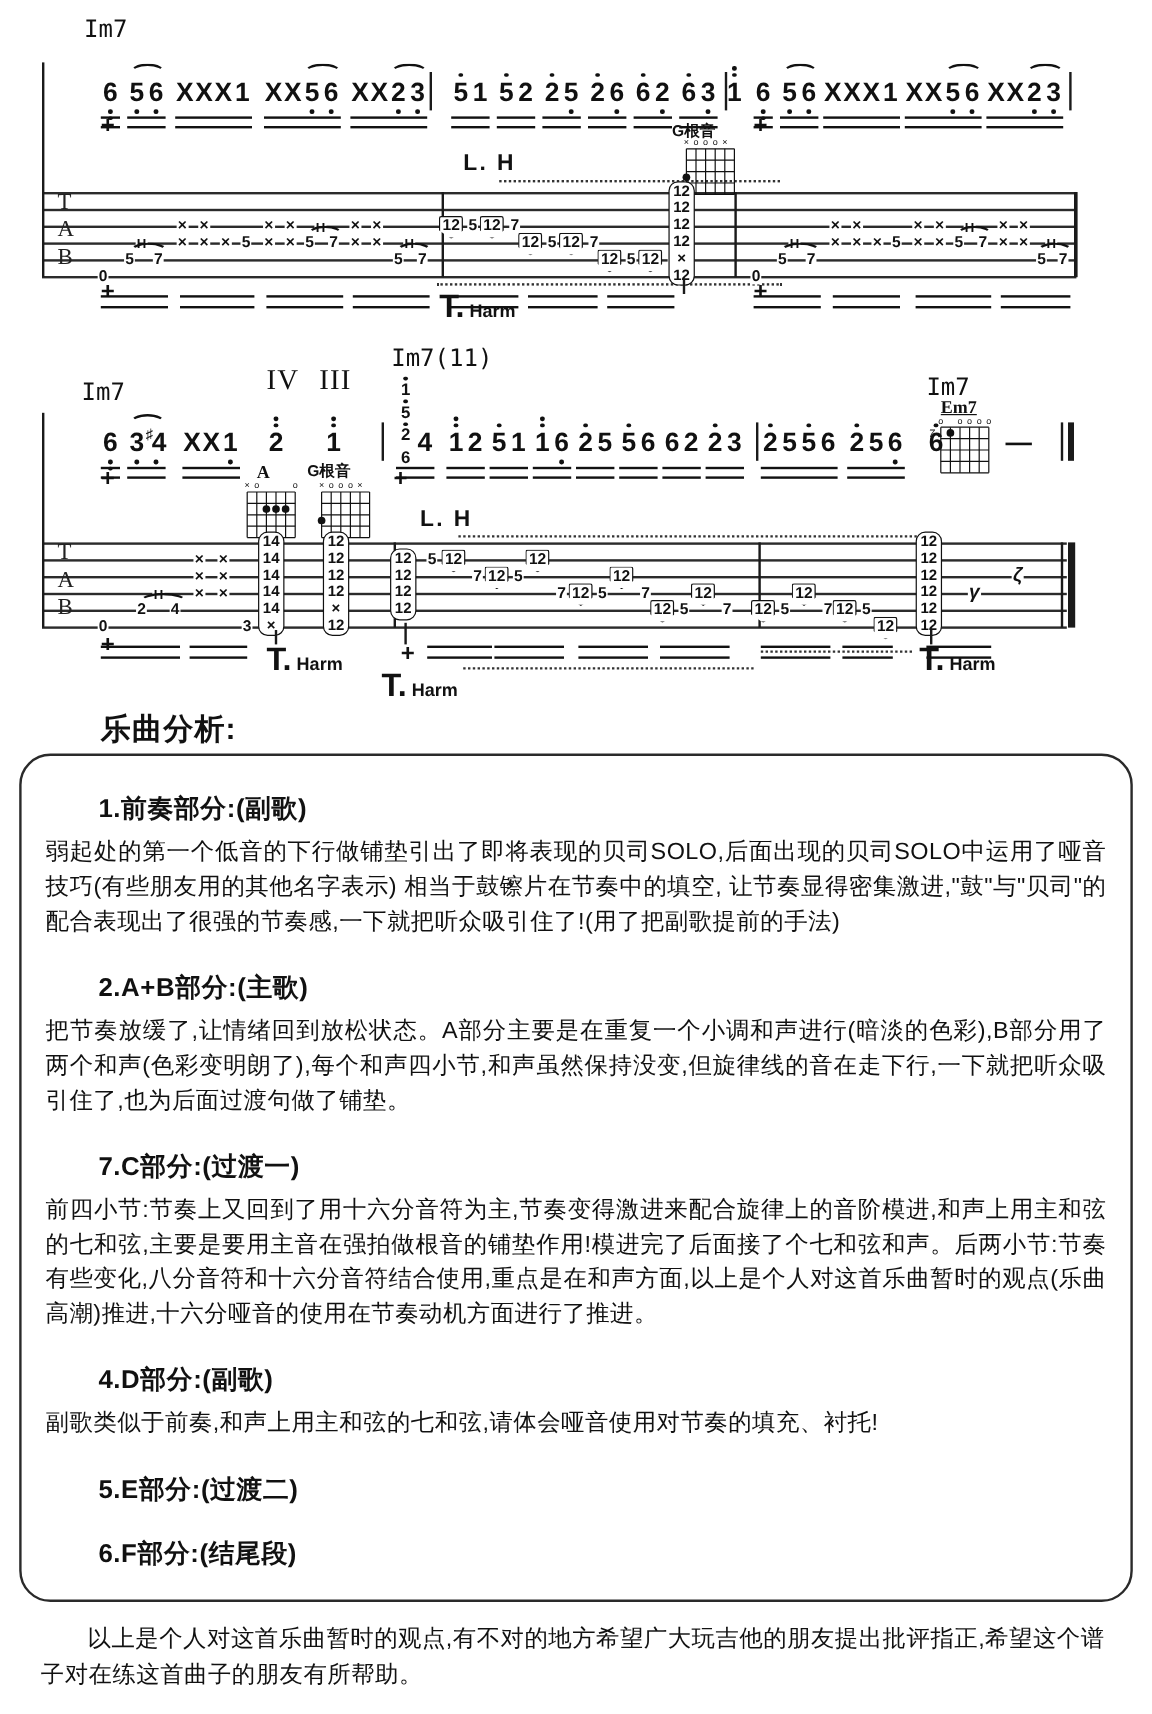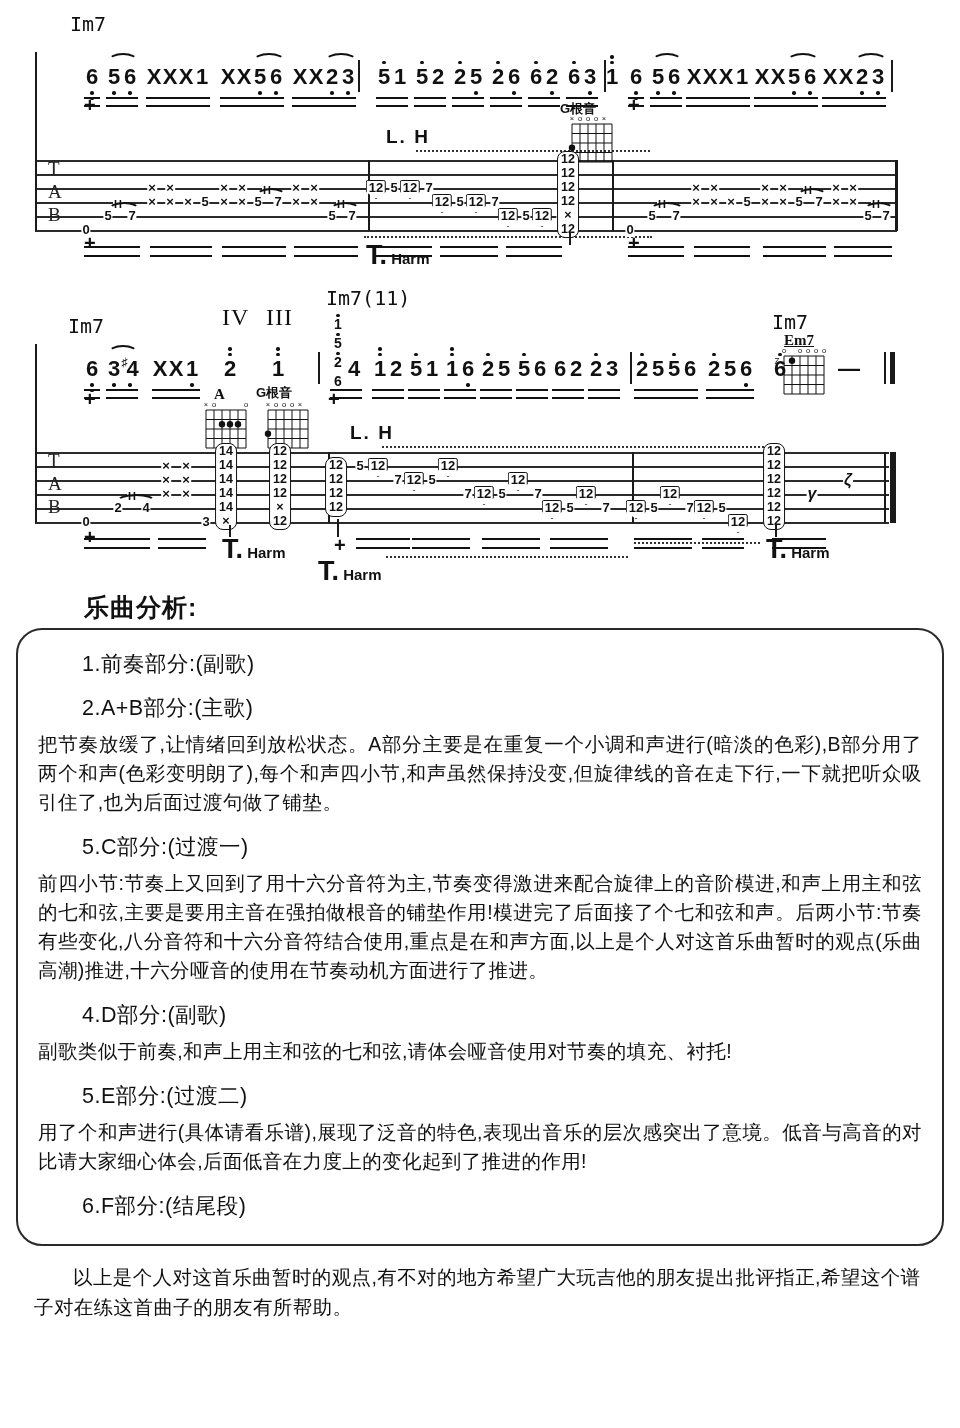--- a/index.html
+++ b/index.html
@@ -41,21 +41,21 @@
           background:#fff;border:1.7px solid #111;border-radius:8px;padding:1px 3px;
           font-weight:700;font-size:12.5px;line-height:13.9px;}
   .tbeam{position:absolute;height:7px;border-top:2.6px solid #111;border-bottom:2.6px solid #111;}
   .diag{position:absolute;}
   .diag-label{position:absolute;font-size:13px;font-weight:700;white-space:nowrap;}
   .diag-label.latin{font-size:15px;font-family:"Liberation Serif",serif;}
   
   #analysis-heading{margin:6px 0 4px 84px;font-size:25px;font-weight:800;letter-spacing:1px;}
   #analysis-box{margin:2px 16px 0 16px;border:2.5px solid #2a2a2a;border-radius:26px;
                 padding:4px 18px 16px 18px;}
-  .sec-h{font-size:21.5px;font-weight:400;margin:15px 0 8px 46px;letter-spacing:0.5px;}
+  .sec-h{font-size:21.5px;font-weight:700;margin:25px 0 8px 46px;letter-spacing:0.5px;}
   .sec-b{font-size:19.5px;line-height:29px;margin:0 2px;letter-spacing:0.4px;text-align:justify;}
   #closing{margin:16px 22px 0 34px;text-indent:2em;font-size:19.5px;line-height:30px;letter-spacing:0.4px;}
 </style>
 </head>
 <body>
 
 <div class="page">
   <div id="score">
       <div class="hline" style="left: 35px; top: 160px; width: 862px;"></div>
       <div class="hline" style="left: 35px; top: 174px; width: 862px;"></div>
@@ -880,24 +880,24 @@
       <div class="tbeam" style="left: 634px; top: 538px; width: 58px;"></div>
       <div class="tbeam" style="left: 702px; top: 538px; width: 42px;"></div>
       <div class="tbeam" style="left: 772px; top: 538px; width: 54px;"></div>
       <div class="vline" style="left: 229px; top: 525px; height: 12px; width: 1.5px;"></div>
       <div class="vline" style="left: 337px; top: 519px; height: 18px; width: 1.5px;"></div>
       <div class="vline" style="left: 775px; top: 525px; height: 12px; width: 1.5px;"></div>
     </div>
   <h2 id="analysis-heading">乐曲分析:</h2>
   <div id="analysis-box">
       <div class="sec-h">1.前奏部分:(副歌)</div>
+      <div class="sec-b">弱起处的第一个低音的下行做铺垫引出了即将表现的贝司SOLO,后面出现的贝司SOLO中运用了哑音技巧(有些朋友用的其他名字表示) 相当于鼓镲片在节奏中的填空, 让节奏显得密集激进,"鼓"与"贝司"的配合表现出了很强的节奏感,一下就把听众吸引住了!(用了把副歌提前的手法)</div>
       <div class="sec-h">2.A+B部分:(主歌)</div>
       <div class="sec-b">把节奏放缓了,让情绪回到放松状态。A部分主要是在重复一个小调和声进行(暗淡的色彩),B部分用了两个和声(色彩变明朗了),每个和声四小节,和声虽然保持没变,但旋律线的音在走下行,一下就把听众吸引住了,也为后面过渡句做了铺垫。</div>
-      <div class="sec-h">5.C部分:(过渡一)</div>
+      <div class="sec-h">7.C部分:(过渡一)</div>
       <div class="sec-b">前四小节:节奏上又回到了用十六分音符为主,节奏变得激进来配合旋律上的音阶模进,和声上用主和弦的七和弦,主要是要用主音在强拍做根音的铺垫作用!模进完了后面接了个七和弦和声。后两小节:节奏有些变化,八分音符和十六分音符结合使用,重点是在和声方面,以上是个人对这首乐曲暂时的观点(乐曲高潮)推进,十六分哑音的使用在节奏动机方面进行了推进。</div>
       <div class="sec-h">4.D部分:(副歌)</div>
       <div class="sec-b">副歌类似于前奏,和声上用主和弦的七和弦,请体会哑音使用对节奏的填充、衬托!</div>
       <div class="sec-h">5.E部分:(过渡二)</div>
-      <div class="sec-b">用了个和声进行(具体请看乐谱),展现了泛音的特色,表现出音乐的层次感突出了意境。低音与高音的对比请大家细心体会,后面低音在力度上的变化起到了推进的作用!</div>
       <div class="sec-h">6.F部分:(结尾段)</div>
     </div>
   <p id="closing">以上是个人对这首乐曲暂时的观点,有不对的地方希望广大玩吉他的朋友提出批评指正,希望这个谱子对在练这首曲子的朋友有所帮助。</p>
 </div>
 
 </body></html>

